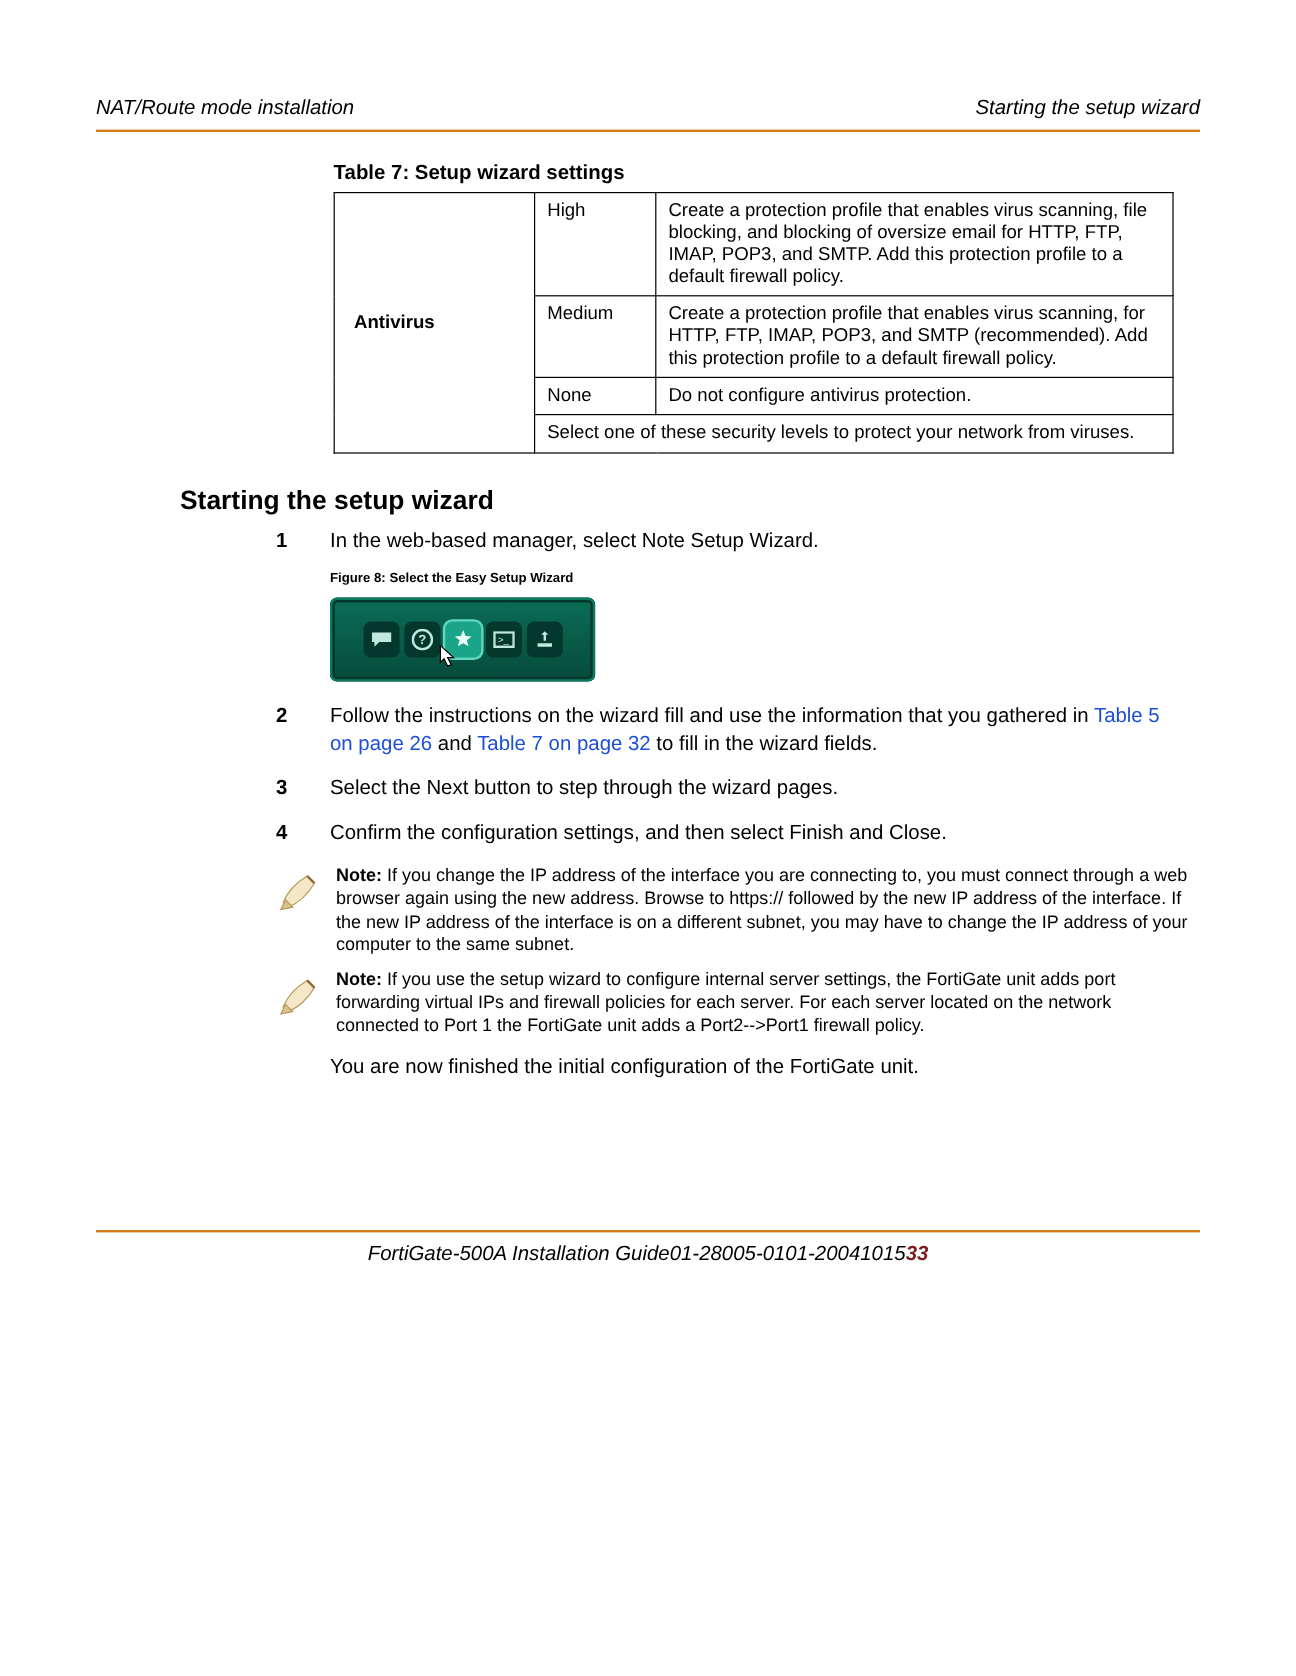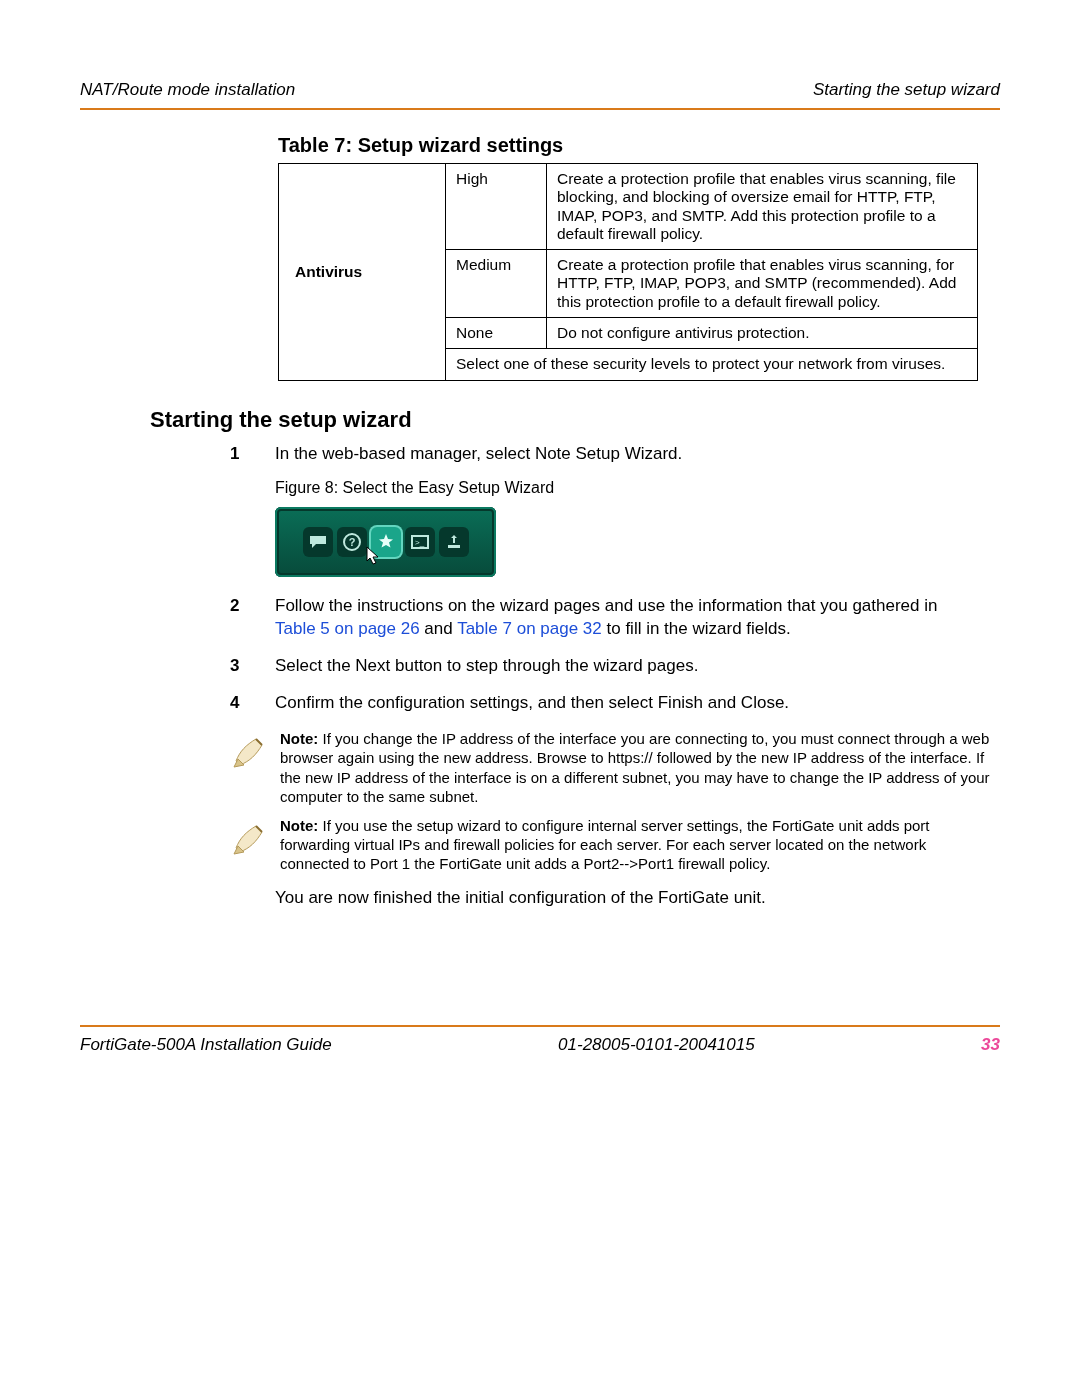--- a/index.html
+++ b/index.html
@@ -1,44 +1,44 @@
 <!DOCTYPE html>
 <html><head>
 <meta charset="utf-8">
 <style>
   body { margin:0; padding:0; background:#fff; font-family:Arial, Helvetica, sans-serif; color:#000; }
   .page { width:1080px; height:1095px; position:relative; box-sizing:border-box; padding:80px 80px 0 80px; }
   .hdr { display:flex; justify-content:space-between; font-style:italic; font-size:17px; }
   .rule-orange { border:none; border-top:2px solid #d97a1a; margin:8px 0 24px 0; }
-  .tbl-caption { font-weight:bold; font-size:20px; margin-left:198px; margin-bottom:6px; }
+  .tbl-caption { font-weight:bold; font-size:17px; margin-left:198px; margin-bottom:6px; }
   table.setup { border-collapse:collapse; margin-left:198px; width:700px; font-size:15.5px; }
   table.setup td { border:1px solid #000; padding:6px 10px; vertical-align:top; line-height:1.18; }
   table.setup td.rowhdr { font-weight:bold; width:140px; vertical-align:middle;padding-left:16px; }
   table.setup td.level { width:80px;margin-top:24px; }
   h2.section { font-size:22px; font-weight:bold; margin:26px 0 10px 70px; }
   ol.steps { list-style:none; padding:0; margin:0 0 0 150px; width:750px; }
   ol.steps li { display:flex; margin-bottom:14px; font-size:17px; line-height:1.35; }
   ol.steps li .num { width:45px; font-weight:bold; flex-shrink:0; }
   ol.steps li .txt { flex:1; }
-  .fig-caption { font-weight:normal; font-size:16px; margin:8px 0 10px 195px; }
+  .fig-caption { font-weight:bold; font-size:11px; margin:8px 0 10px 195px; }
   .fig-wrap { margin:0 0 18px 195px; }
   .toolbar { background:linear-gradient(#0a6e57,#074a3a); width:205px; height:70px; border-radius:6px; display:flex; align-items:center; justify-content:center; gap:4px; position:relative; padding:0 8px; box-shadow:inset 0 0 0 2px #0b7a61,inset 0 0 0 4px #05382c; }
   .tb-btn { width:30px; height:30px; border-radius:6px; background:#05382c; display:flex; align-items:center; justify-content:center; color:#bfe9de; font-size:18px; }
   .tb-btn.sel { background:#1aa58a; box-shadow:0 0 0 2px #63d6bf; }
   .cursor { position:absolute; left:86px; top:38px; font-size:22px; color:#fff; text-shadow:1px 1px 0 #000; }
   a.xref { color:#1d4ed8; text-decoration:none; }
   .note-row { display:flex; margin:10px 0 10px 150px; width:760px; }
   .note-icon { width:50px; flex-shrink:0; padding-top:2px; }
   .note-text { flex:1; font-size:15px; line-height:1.28; }
   .note-text b { font-weight:bold; }
   .closing { margin:14px 0 0 195px; font-size:17px; }
   .footer { position:absolute; left:80px; right:80px; bottom:40px; }
   .rule-orange-ftr { border:none; border-top:2px solid #d97a1a; margin:0 0 8px 0; }
-  .ftr-line { display:flex; justify-content:space-between; font-style:italic; font-size:17px; }
-  .ftr-line .pg { font-weight:bold; color:#ec4899; }
+  .ftr-line { display:flex; justify-content:center; font-style:italic; font-size:17px; }
+  .ftr-line .pg { font-weight:bold; color:#7f1d1d; }
   svg.pencil-note { width:40px; height:40px; }
 </style>
 </head>
 <body>
 
 <div class="page">
 
   <div class="hdr">
     <span>NAT/Route mode installation</span>
     <span>Starting the setup wizard</span>
@@ -111,21 +111,21 @@
             <path d="M6 2v14l3-3 3 6 3-1-3-6h5z" fill="#fff" stroke="#000" stroke-width="1"></path>
           </svg>
       </span>
     </div>
   </div>
 
   <ol class="steps">
     <li>
       <span class="num">2</span>
       <span class="txt">
-        <span>Follow the instructions on the wizard pages and use the information that you gathered in </span><a class="xref">Table 5 on page 26</a><span> and </span><a class="xref">Table 7 on page 32</a><span> to fill in the wizard fields.</span>
+        <span>Follow the instructions on the wizard fill and use the information that you gathered in </span><a class="xref">Table 5 on page 26</a><span> and </span><a class="xref">Table 7 on page 32</a><span> to fill in the wizard fields.</span>
       </span>
     </li>
     <li>
       <span class="num">3</span>
       <span class="txt">Select the Next button to step through the wizard pages.</span>
     </li>
     <li>
       <span class="num">4</span>
       <span class="txt">Confirm the configuration settings, and then select Finish and Close.</span>
     </li>

